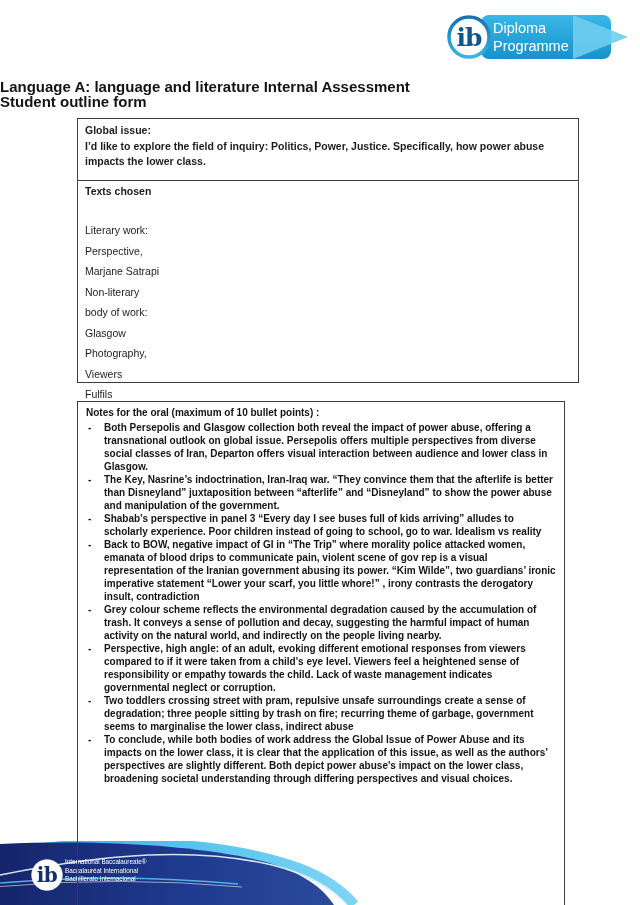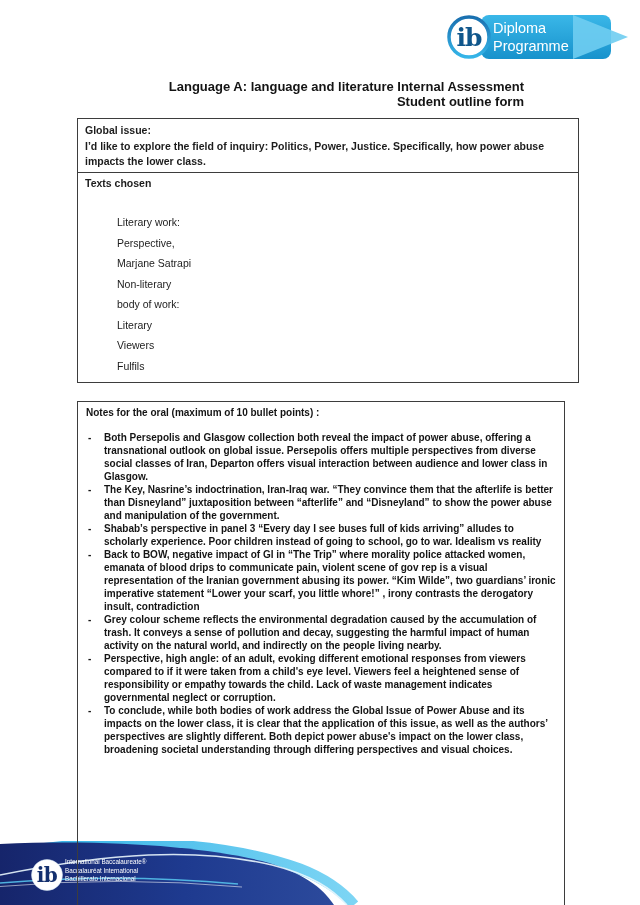--- a/index.html
+++ b/index.html
@@ -6,41 +6,41 @@
   .page {
     position:relative; width:640px; height:905px; background:#ffffff;
     overflow:hidden; font-family:"Liberation Sans", sans-serif; color:#1c1c1c;
   }
   
   .header-logo { position:absolute; left:447px; top:13px; width:182px; height:48px; }
   .dp-text { font-family:"Liberation Sans", sans-serif; font-size:14.5px; fill:#ffffff; }
   .ib-big  { font-family:"DejaVu Serif", serif; font-weight:bold; font-size:25px; fill:#0f568b; letter-spacing:-1px; }
   
   .title {
-    position:absolute; left:0; top:80px; width:524px; text-align:right;
-    font-weight:bold; font-size:13px; line-height:14.5px; color:#141414;
+    position:absolute; left:0; top:80px; width:524px; text-align:left;
+    font-weight:bold; font-size:15px; line-height:14.5px; color:#141414;
   }
   
   .table1 {
     position:absolute; left:77px; top:118px; width:500px; height:263px;
     border:1px solid #3d3d3d; background:transparent; z-index:2;
   }
-  .gi-row { border-bottom:1px solid #3d3d3d; padding:4px 8px 4px 7px; height:45px;
+  .gi-row { border-bottom:1px solid #3d3d3d; padding:4px 8px 12px 7px; height:45px;
             font-weight:bold; font-size:10.5px; line-height:15.5px; }
   .tc-row { padding:5px 8px 0 7px; font-size:10.5px; line-height:11px; }
   .tc-label { font-weight:bold; margin-bottom:28px; }
-  .tc-line  { margin-bottom:9.5px;margin-left:32px; }
+  .tc-line  { margin-bottom:9.5px; }
   
   .table2 {
     position:absolute; left:77px; top:401px; width:488px; height:532px;
     box-sizing:border-box; border:1px solid #3d3d3d; background:transparent;
     padding:4px 8px 0 8px; z-index:2;
   }
   .notes-heading { font-weight:bold; font-size:10px; line-height:14px; color:#141414; }
-  .bullets { list-style:none; margin:11px 0 0 0; padding:0;
+  .bullets { list-style:none; margin:1px 0 0 0; padding:0;
              font-weight:bold; font-size:10px; line-height:13px; color:#141414; }
   .bullets li { position:relative; padding-left:18px; }
   .bullets li::before { content:"-"; position:absolute; left:2px; top:0; font-weight:bold; }
   
   .footer-svg { position:absolute; left:0; bottom:0; width:640px; height:64px; z-index:1; }
   .fline  { font-family:"Liberation Sans", sans-serif; font-size:6.3px; fill:#ffffff; }
   .ib-small { font-family:"DejaVu Serif", serif; font-weight:bold; font-size:20px; fill:#14306e; letter-spacing:-0.5px; }
 </style>
 </head>
 <body>
@@ -76,35 +76,37 @@
       <div>Global issue:</div>
       <div>I’d like to explore the field of inquiry: Politics, Power, Justice. Specifically, how power abuse impacts the lower class.</div>
     </div>
     <div class="tc-row">
       <div class="tc-label">Texts chosen</div>
       <div class="tc-line">Literary work:</div>
       <div class="tc-line">Perspective,</div>
       <div class="tc-line">Marjane Satrapi</div>
       <div class="tc-line">Non-literary</div>
       <div class="tc-line">body of work:</div>
-      <div class="tc-line">Literary</div>
+      <div class="tc-line">Glasgow</div>
+      <div class="tc-line">Photography,</div>
       <div class="tc-line">Viewers</div>
       <div class="tc-line">Fulfils</div>
     </div>
   </div>
 
   <div class="table2">
     <div class="notes-heading">Notes for the oral (maximum of 10 bullet points) :</div>
     <ul class="bullets">
       <li>Both Persepolis and Glasgow collection both reveal the impact of power abuse, offering a transnational outlook on global issue. Persepolis offers multiple perspectives from diverse social classes of Iran, Departon offers visual interaction between audience and lower class in Glasgow.</li>
       <li>The Key, Nasrine’s indoctrination, Iran-Iraq war. “They convince them that the afterlife is better than Disneyland” juxtaposition between “afterlife” and “Disneyland” to show the power abuse and manipulation of the government.</li>
       <li>Shabab’s perspective in panel 3 “Every day I see buses full of kids arriving” alludes to scholarly experience. Poor children instead of going to school, go to war. Idealism vs reality</li>
       <li>Back to BOW, negative impact of GI in “The Trip” where morality police attacked women, emanata of blood drips to communicate pain, violent scene of gov rep is a visual representation of the Iranian government abusing its power. “Kim Wilde”, two guardians’ ironic imperative statement “Lower your scarf, you little whore!” , irony contrasts the derogatory insult, contradiction</li>
       <li>Grey colour scheme reflects the environmental degradation caused by the accumulation of trash. It conveys a sense of pollution and decay, suggesting the harmful impact of human activity on the natural world, and indirectly on the people living nearby.</li>
       <li>Perspective, high angle: of an adult, evoking different emotional responses from viewers compared to if it were taken from a child's eye level. Viewers feel a heightened sense of responsibility or empathy towards the child. Lack of waste management indicates governmental neglect or corruption.</li>
+      <li>Two toddlers crossing street with pram, repulsive unsafe surroundings create a sense of degradation; three people sitting by trash on fire; recurring theme of garbage, government seems to marginalise the lower class, indirect abuse</li>
       <li>To conclude, while both bodies of work address the Global Issue of Power Abuse and its impacts on the lower class, it is clear that the application of this issue, as well as the authors’ perspectives are slightly different. Both depict power abuse's impact on the lower class, broadening societal understanding through differing perspectives and visual choices.</li>
     </ul>
   </div>
 
   <svg class="footer-svg" viewBox="0 0 640 64" preserveAspectRatio="none">
     <defs>
       <linearGradient id="gnavy" x1="0" y1="0" x2="1" y2="0">
         <stop offset="0" stop-color="#16256b"></stop>
           <stop offset="0.55" stop-color="#1e3a8f"></stop>
           <stop offset="1" stop-color="#2c4a9c"></stop>

